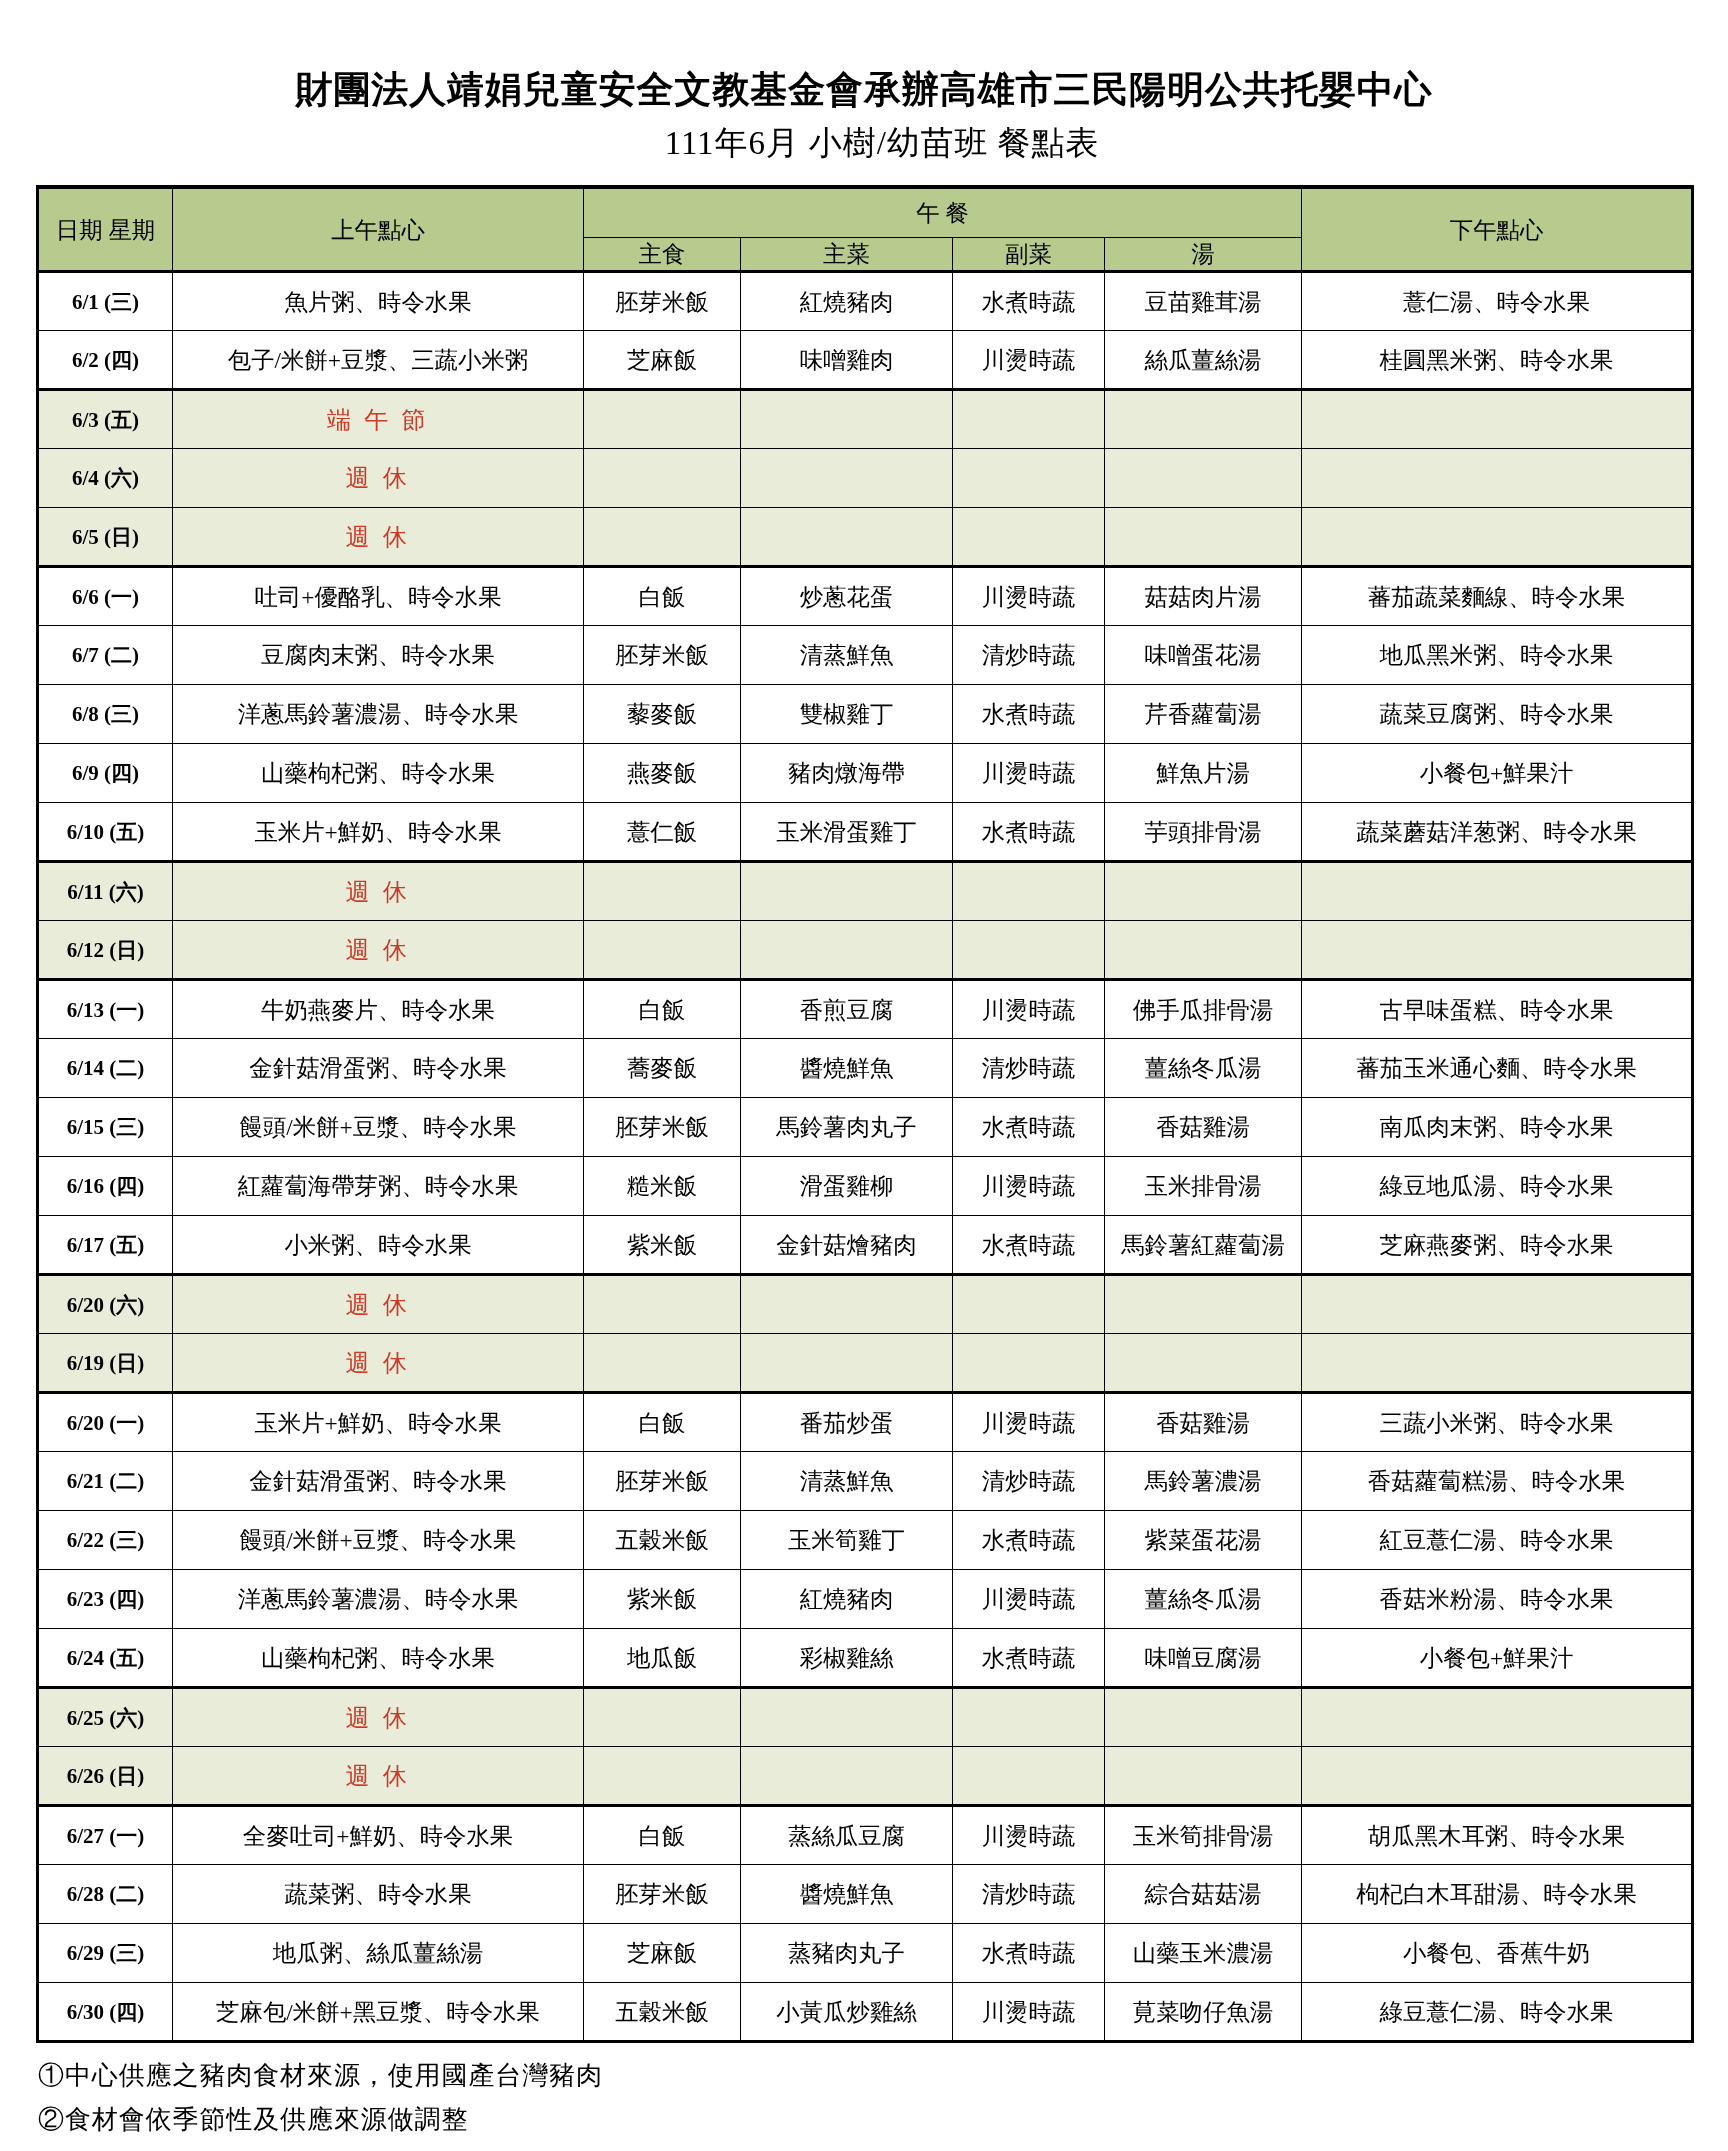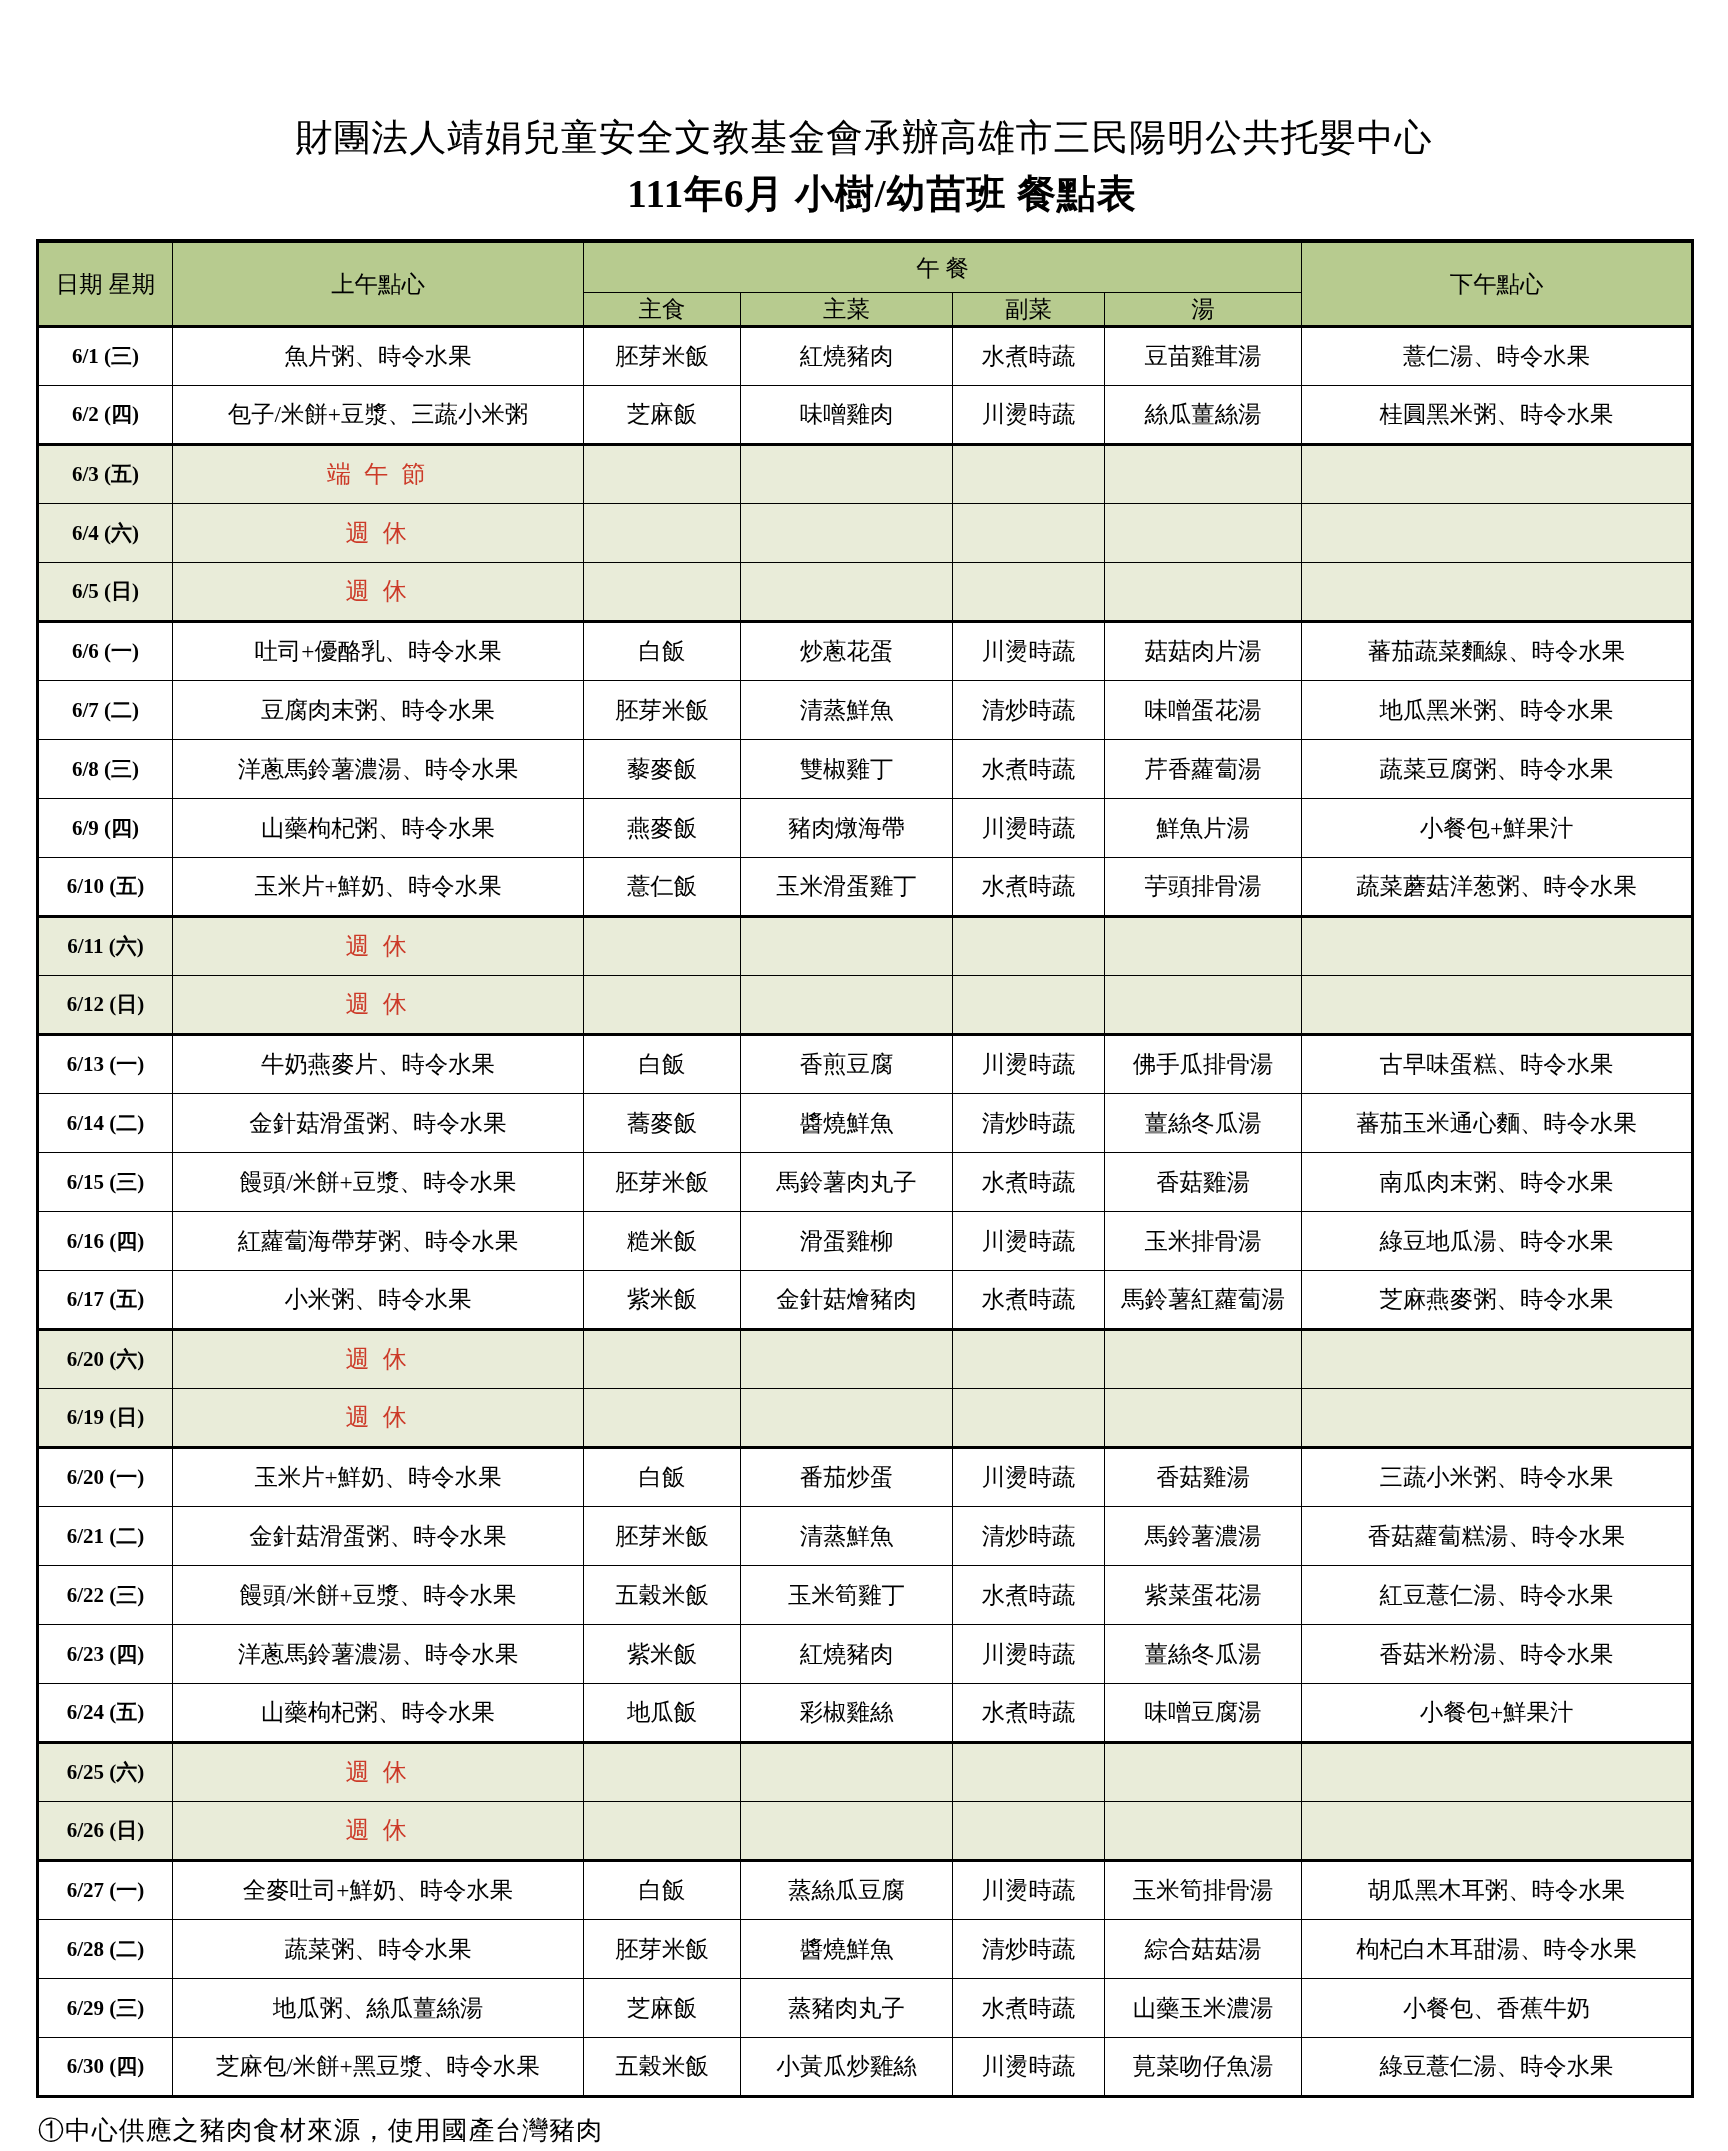--- a/index.html
+++ b/index.html
@@ -11,28 +11,27 @@
   }
   .page {
     width: 1728px;
     height: 2151px;
     padding-top: 70px;
     position: relative;
   }
   .title-block { text-align: center; }
   .title-line1 {
     font-size: 37px;
-    font-weight: normal;
+    font-weight: bold;
     line-height: 1.1;
     letter-spacing: 0.9px;
-    margin-top: 48px;
   }
   .title-line2 {
-    font-size: 39px;
-    font-weight: bold;
+    font-size: 33px;
+    font-weight: normal;
     margin-top: 14.4px;
     line-height: 1.1;
     letter-spacing: 0.9px;
     padding-left: 36px;
   }
   table.menu {
     border-collapse: collapse;
     table-layout: fixed;
     width: 1654px;
     margin: 23.4px 0 0 36px;

